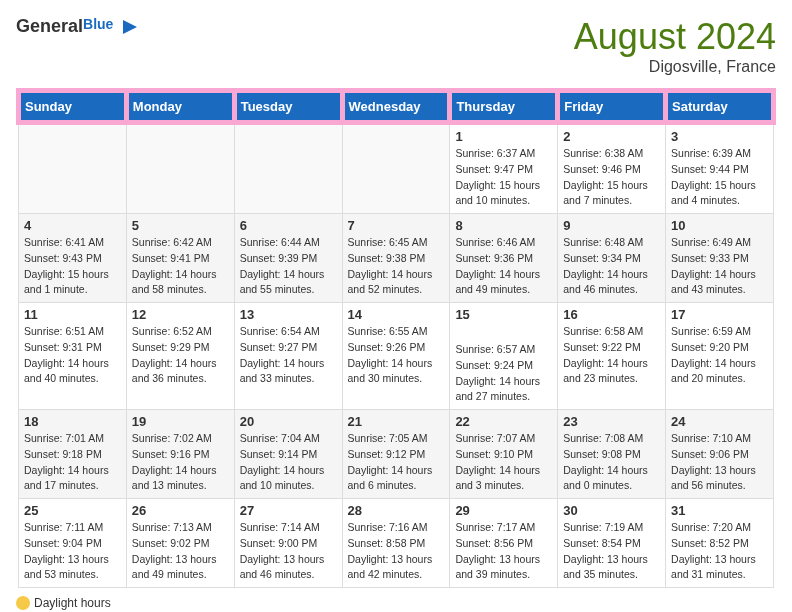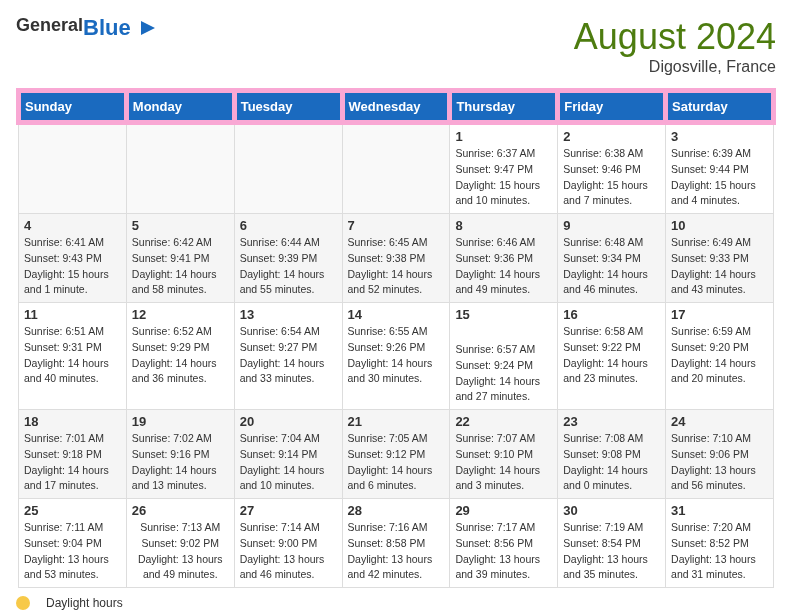--- a/index.html
+++ b/index.html
@@ -15,21 +15,21 @@
       justify-content: space-between;
       align-items: flex-start;
       margin-bottom: 12px;
     }
     .logo {
       display: flex;
       align-items: center;
       gap: 4px;
     }
     .logo-text-general { font-size: 18px; font-weight: bold; color: #333; }
-    .logo-text-blue { font-size: 22px; font-weight: bold; color: #1a6abf; }
+    .logo-text-blue { font-size: 14px; font-weight: bold; color: #1a6abf; }
     .title-block { text-align: right; }
     .title-month { font-size: 36px; font-weight: normal; color: #4d7c0f; }
     .title-location { font-size: 16px; color: #404040; }
     .calendar { width: 100%; border-collapse: collapse; }
     .calendar th {
       background: #1a6abf;
       color: #fff;
       font-size: 13px;
       font-weight: bold;
       padding: 6px 4px;
@@ -47,21 +47,21 @@
       background: #fff;
     }
     .calendar tr:nth-child(even) td { background: #f5f5f5; }
     .calendar tr:nth-child(odd) td { background: #fff; }
     .day-num { font-size: 13px; font-weight: bold; margin-bottom: 2px; }
     .day-info { font-size: 10.5px; line-height: 1.5; }
     .empty { background: #f9f9f9 !important; }
     .footer {
       display: flex;
       align-items: center;
-      gap: 16px;
+      gap: 4px;
       margin-top: 8px;
       font-size: 12px;
       color: #333;
     }
     .footer-sun {
       width: 14px; height: 14px;
       background: #f7c948;
       border-radius: 50%;
     }
   </style>
@@ -282,21 +282,21 @@
       <tr>
         <td>
           <div class="day-num">25</div>
           <div class="day-info" style="white-space: pre-line;">Sunrise: 7:11 AM
 Sunset: 9:04 PM
 Daylight: 13 hours
 and 53 minutes.</div>
         </td>
         <td>
           <div class="day-num">26</div>
-          <div class="day-info" style="white-space: pre-line; text-align: center;">Sunrise: 7:13 AM
+          <div class="day-info" style="white-space: pre-line;">Sunrise: 7:13 AM
 Sunset: 9:02 PM
 Daylight: 13 hours
 and 49 minutes.</div>
         </td>
         <td>
           <div class="day-num">27</div>
           <div class="day-info" style="white-space: pre-line;">Sunrise: 7:14 AM
 Sunset: 9:00 PM
 Daylight: 13 hours
 and 46 minutes.</div>

